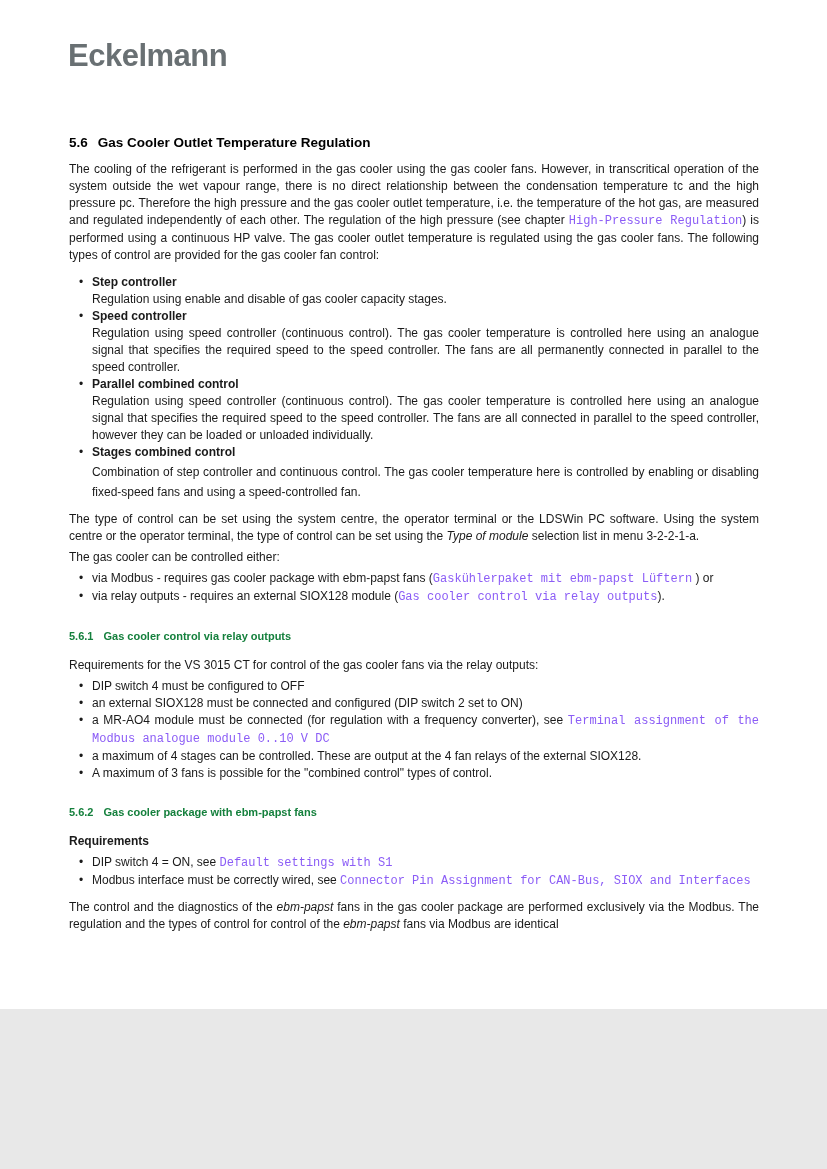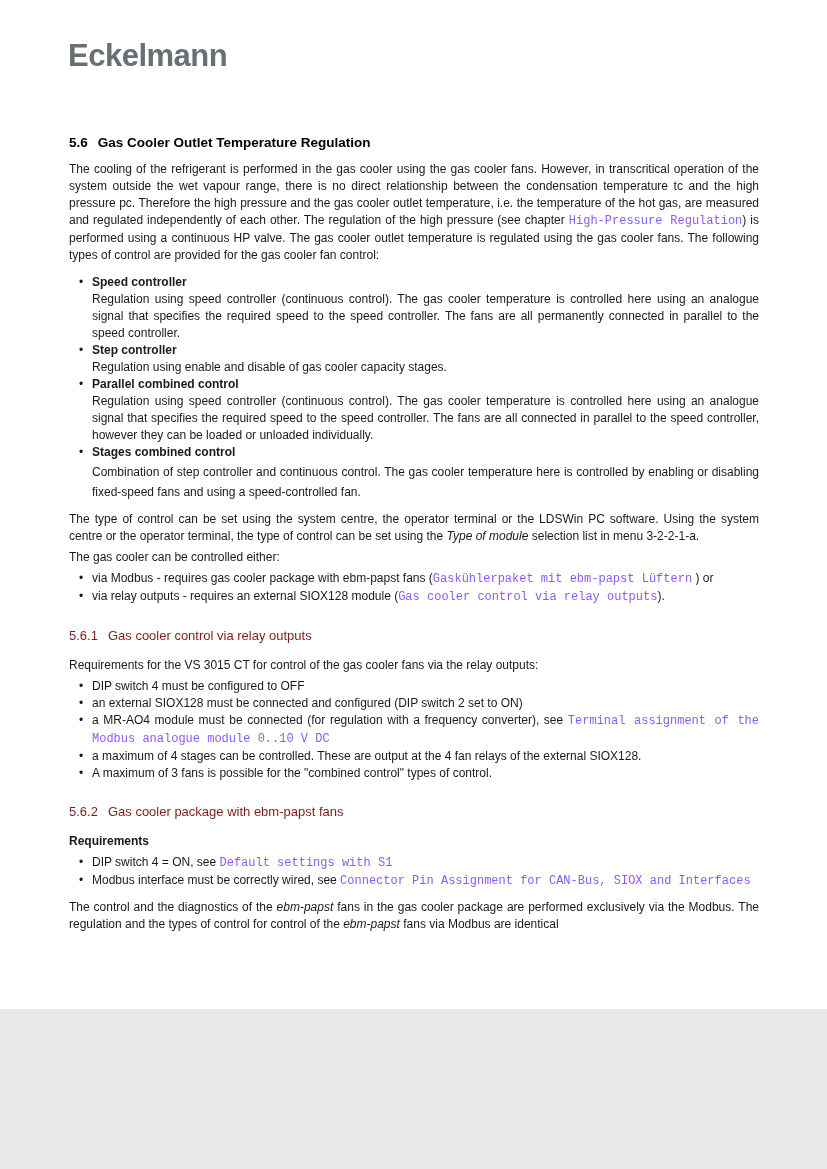--- a/index.html
+++ b/index.html
@@ -19,21 +19,21 @@
   }
   .content{
     position:absolute;left:69px;top:134px;width:690px;
     font-size:12px;line-height:17px;
   }
   h1.sec{
     font-size:13.5px;font-weight:700;color:#000;
     margin:0 0 9px 0;line-height:18px;
   }
   h2.sec{
-    font-size:13px;font-weight:400;color:#7f1d1d;
+    font-size:11px;font-weight:700;color:#15803d;
     margin:21px 0 12px 0;line-height:18px;
   }
   .num{margin-right:10px;}
   p{margin:0 0 10px 0;}
   p.just{text-align:justify;}
   p.tight{margin:0 0 4px 0;}
   .subhead{font-weight:700;margin:0 0 4px 0;}
   ul.blist{margin:0 0 9px 0;padding:0 0 0 23px;}
   ul.blist li{list-style:none;position:relative;text-align:justify;}
   ul.blist li::before{
@@ -61,26 +61,26 @@
   <div class="logo">Eckelmann</div>
 
   <div class="content">
 
     <h1 class="sec"><span class="num">5.6</span><span>Gas Cooler Outlet Temperature Regulation</span></h1>
 
     <p class="just"><span>The cooling of the refrigerant is performed in the gas cooler using the gas cooler fans. However, in transcritical operation of the system outside the wet vapour range, there is no direct relationship between the condensation temperature tc and the high pressure pc. Therefore the high pressure and the gas cooler outlet temperature, i.e. the temperature of the hot gas, are measured and regulated independently of each other. The regulation of the high pressure (see chapter </span><a href="#" class="lnk">High-Pressure Regulation</a><span>) is performed using a continuous HP valve. The gas cooler outlet temperature is regulated using the gas cooler fans. The following types of control are provided for the gas cooler fan control:</span></p>
 
     <ul class="blist">
       <li>
+        <span class="term">Step controller</span>
+        <span class="desc">Regulation using enable and disable of gas cooler capacity stages.</span>
+      </li>
+      <li>
         <span class="term">Speed controller</span>
         <span class="desc">Regulation using speed controller (continuous control). The gas cooler temperature is controlled here using an analogue signal that specifies the required speed to the speed controller. The fans are all permanently connected in parallel to the speed controller.</span>
-      </li>
-      <li>
-        <span class="term">Step controller</span>
-        <span class="desc">Regulation using enable and disable of gas cooler capacity stages.</span>
       </li>
       <li>
         <span class="term">Parallel combined control</span>
         <span class="desc">Regulation using speed controller (continuous control). The gas cooler temperature is controlled here using an analogue signal that specifies the required speed to the speed controller. The fans are all connected in parallel to the speed controller, however they can be loaded or unloaded individually.</span>
       </li>
       <li>
         <span class="term">Stages combined control</span>
         <span class="desc loose">Combination of step controller and continuous control. The gas cooler temperature here is controlled by enabling or disabling fixed-speed fans and using a speed-controlled fan.</span>
       </li>
     </ul>

